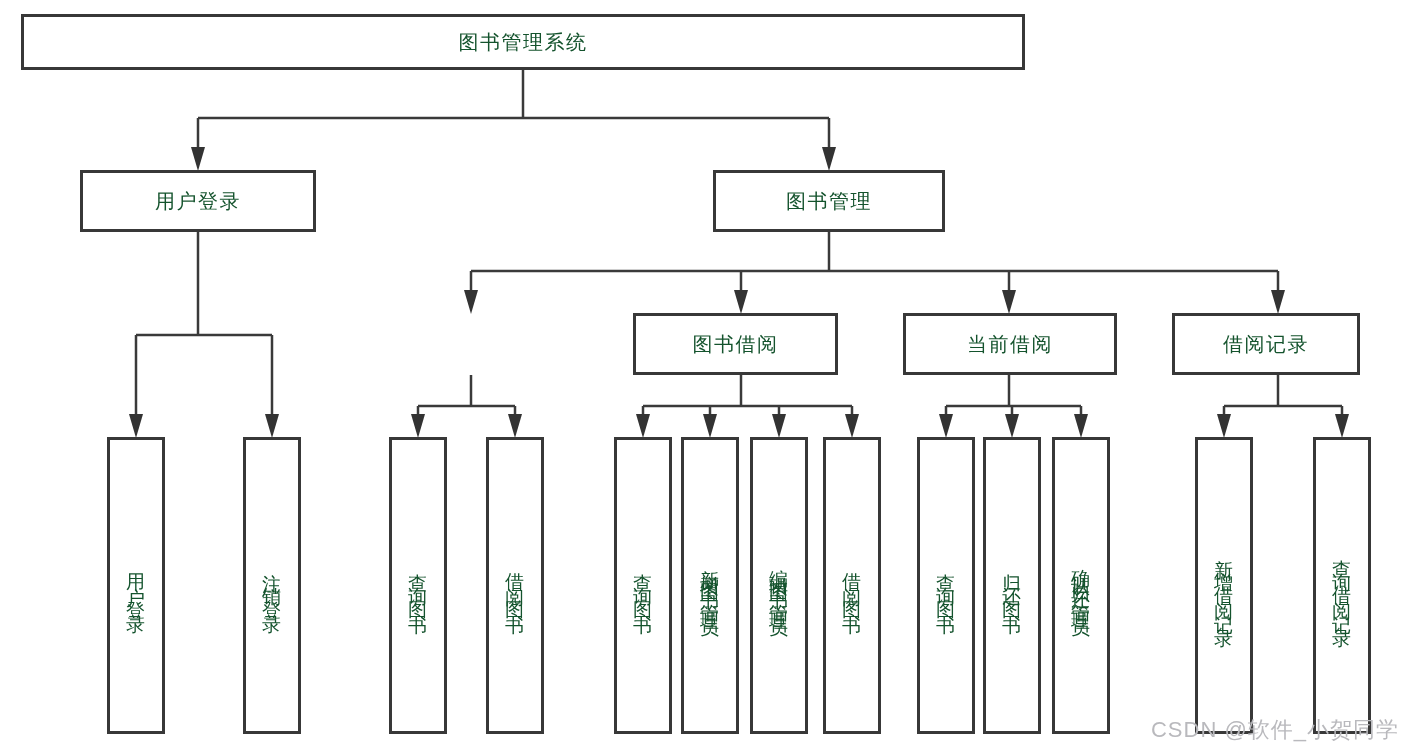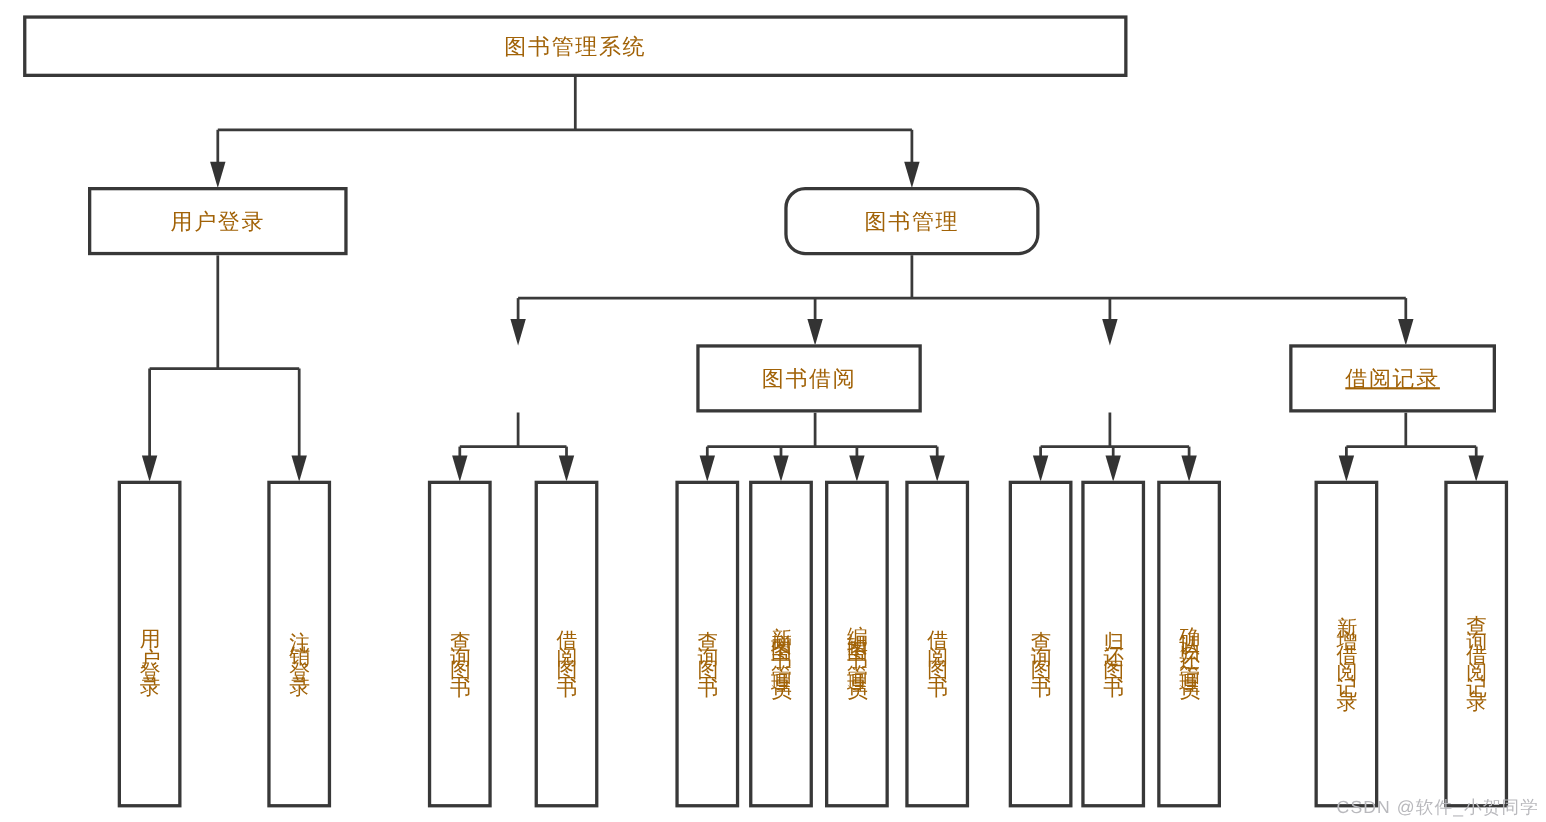--- a/index.html
+++ b/index.html
@@ -3,32 +3,32 @@
 <meta charset="utf-8">
 <style>
   html,body { margin:0; padding:0; background:#ffffff; }
   .canvas {
     position:relative; width:1405px; height:747px; background:#ffffff;
     font-family:"Liberation Sans","DejaVu Sans",sans-serif; overflow:hidden;
   }
   svg.wires { position:absolute; left:0; top:0; width:1405px; height:747px; }
   .node {
     position:absolute; box-sizing:border-box; background:#ffffff;
-    border:3px solid #383838; color:#a16207;
+    border:3px solid #383838; color:#14532d;
     display:flex; align-items:center; justify-content:center;
   }
   .h { font-size:20px; letter-spacing:1.5px; white-space:nowrap; }
   .leaf {
     writing-mode:vertical-rl; text-orientation:mixed;
     font-size:19px; letter-spacing:14px; line-height:1;
   }
   .leaf.long { letter-spacing:7px; }
   .watermark {
     position:absolute; right:6px; bottom:2px;
-    font-size:16px; color:#b9b9bd; letter-spacing:1px; white-space:nowrap;
+    font-size:22px; color:#b9b9bd; letter-spacing:1px; white-space:nowrap;
   }
 </style>
 </head>
 <body>
 
 <div class="canvas">
 
   <svg class="wires" viewBox="0 0 1405 747">
     <g stroke="#3a3a3a" stroke-width="2.5" fill="none">
 
@@ -91,24 +91,25 @@
       <path d="M1005,414 L1019,414 L1012,438 Z"></path>
       <path d="M1074,414 L1088,414 L1081,438 Z"></path>
       <path d="M1217,414 L1231,414 L1224,438 Z"></path>
       <path d="M1335,414 L1349,414 L1342,438 Z"></path>
     </g>
   </svg>
 
   <div class="node h" style="left:21px; top:14px; width:1004px; height:56px;">图书管理系统</div>
 
   <div class="node h" style="left:80px; top:170px; width:236px; height:62px;">用户登录</div>
-  <div class="node h" style="left:713px; top:170px; width:232px; height:62px;border-radius:19px;">图书管理</div>
+  <div class="node h" style="left:713px; top:170px; width:232px; height:62px;">图书管理</div>
 
   <div class="node h" style="left:633px; top:313px; width:205px; height:62px;">图书借阅</div>
-  <div class="node h" style="left:1172px; top:313px; width:188px; height:62px;text-decoration:underline;">借阅记录</div>
+  <div class="node h" style="left:903px; top:313px; width:214px; height:62px;">当前借阅</div>
+  <div class="node h" style="left:1172px; top:313px; width:188px; height:62px;">借阅记录</div>
 
   <div class="node leaf" style="left:107px; top:437px; width:58px; height:297px;">用户登录</div>
   <div class="node leaf" style="left:243px; top:437px; width:58px; height:297px;">注销登录</div>
 
   <div class="node leaf" style="left:389px; top:437px; width:58px; height:297px;">查询图书</div>
   <div class="node leaf" style="left:486px; top:437px; width:58px; height:297px;">借阅图书</div>
 
   <div class="node leaf" style="left:614px; top:437px; width:58px; height:297px;">查询图书</div>
   <div class="node leaf long" style="left:681px; top:437px; width:58px; height:297px;">新增图书（管理员）</div>
   <div class="node leaf long" style="left:750px; top:437px; width:58px; height:297px;">编辑图书（管理员）</div>

